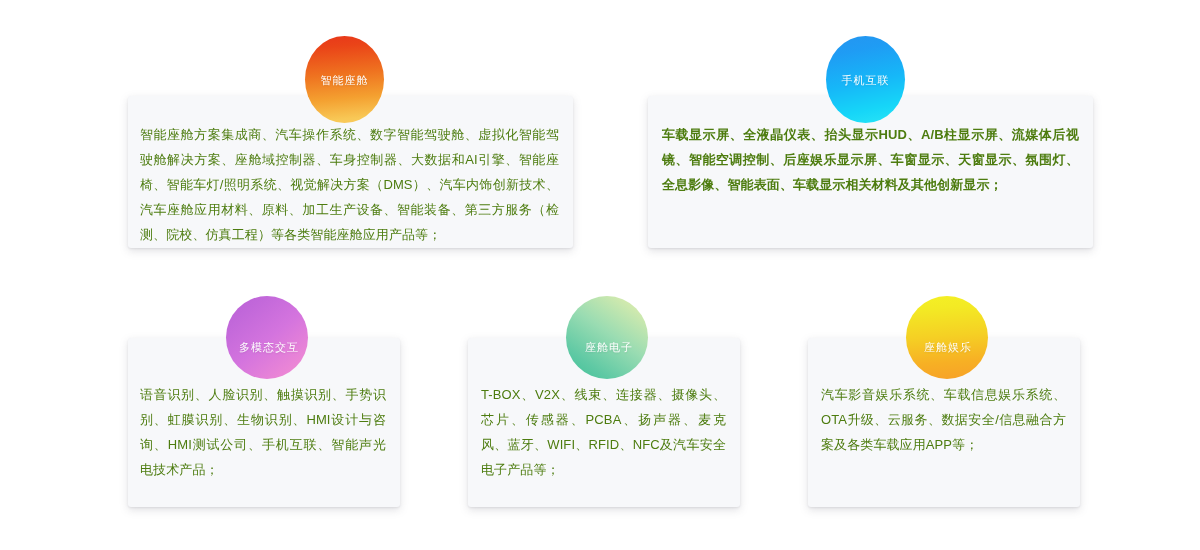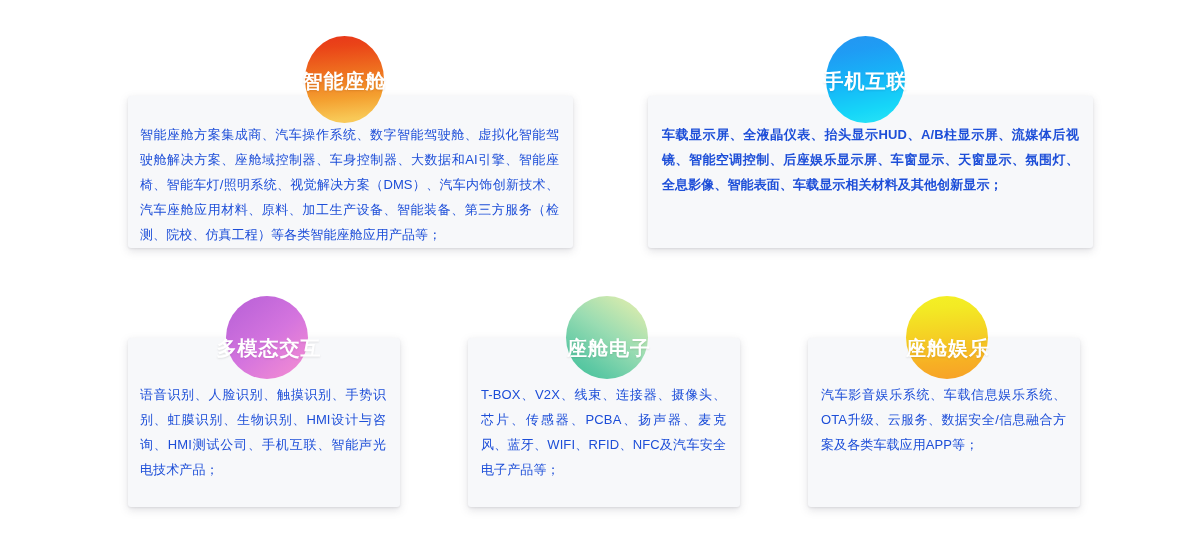--- a/index.html
+++ b/index.html
@@ -32,43 +32,43 @@
     border-radius: 3px;
     box-shadow: 0 3px 9px rgba(120, 118, 130, 0.22),
                 0 1px 2px rgba(120, 118, 130, 0.14);
     box-sizing: border-box;
   }
 
   .card-body {
     position: absolute;
     left: 0;
     right: 0;
-    color: #1d4ed8;
+    color: #4d7c0f;
     font-size: 13px;
     line-height: 25px;
     letter-spacing: 0.1px;
     white-space: pre-wrap;
     word-break: break-all;
     text-align: justify;
     text-justify: inter-ideograph;
   }
 
   
   .bubble {
     position: absolute;
     border-radius: 50%;
     display: flex;
     align-items: center;
     justify-content: center;
     z-index: 5;
   }
   .bubble-label {
     color: #ffffff;
-    font-size: 20px;
-    font-weight: bold;
+    font-size: 11px;
+    font-weight: normal;
     letter-spacing: 1px;
     line-height: 1;
     text-shadow: 0 1px 2px rgba(0,0,0,0.10);
     white-space: nowrap;
   }
 
   
   #card-smart-cockpit {
     left: 128px;
     top: 96px;

